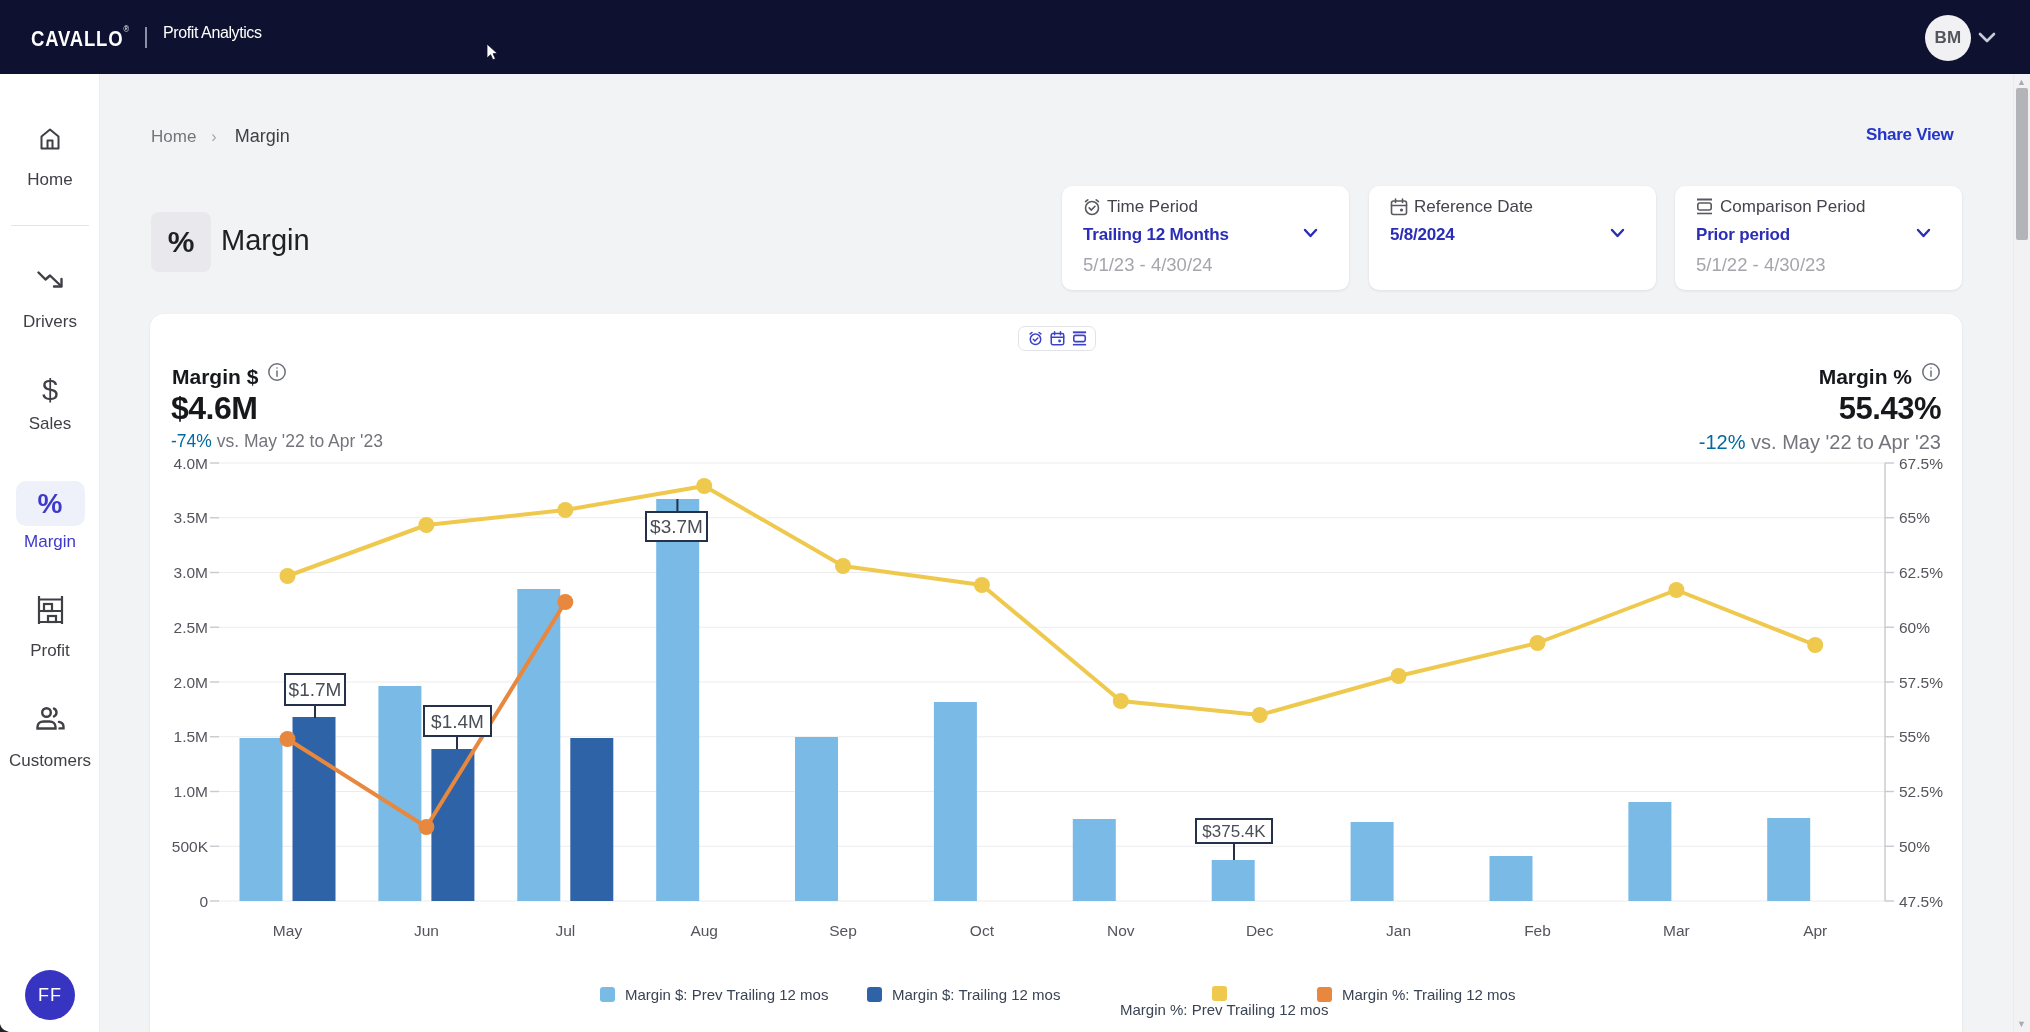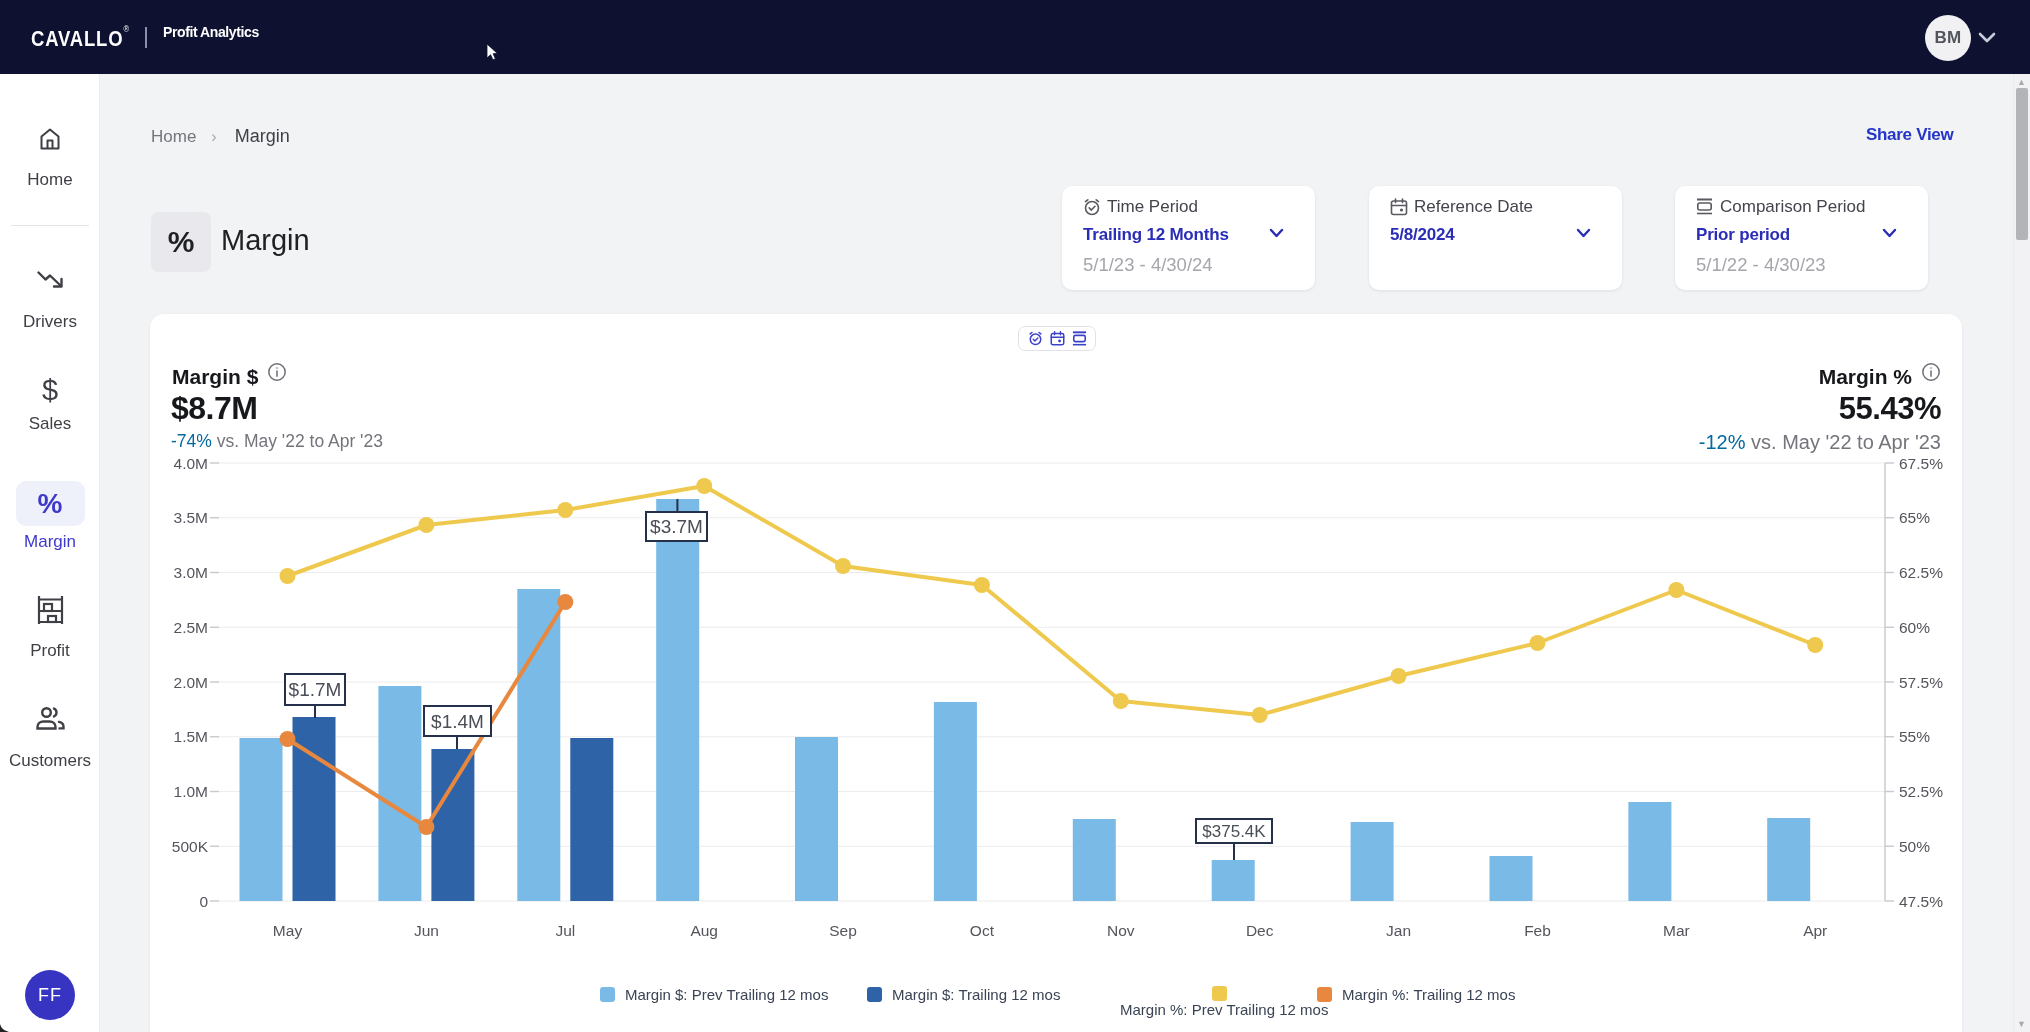--- a/index.html
+++ b/index.html
@@ -5,40 +5,40 @@
   * { margin:0; padding:0; box-sizing:border-box; }
   html,body { width:2030px; height:1032px; overflow:hidden; }
   body { font-family:"Liberation Sans", sans-serif; background:#f2f3f5; position:relative; }
   .abs { position:absolute; }
 
   
   .nav { position:absolute; left:0; top:0; width:2030px; height:74px; background:#0e1230; z-index:30; }
   .logo { position:absolute; left:31px; top:24px; color:#fff; font-size:22px; font-weight:700; letter-spacing:1px; transform:scaleX(0.84); transform-origin:left center; }
   .logo sup { font-size:9px; letter-spacing:0; font-weight:400; vertical-align:14px; }
   .nav-div { position:absolute; left:145px; top:27px; width:1.5px; height:21px; background:#8a90a8; }
-  .nav-title { position:absolute; left:163px; top:24px; color:#fff; font-size:14px; font-weight:700; letter-spacing:-0.4px; }
+  .nav-title { position:absolute; left:163px; top:24px; color:#fff; font-size:16px; font-weight:400; letter-spacing:-0.4px; }
   .bm { position:absolute; left:1925px; top:15px; width:46px; height:46px; border-radius:50%; background:#f1f1f3; color:#53555e; font-size:17px; font-weight:700; display:flex; align-items:center; justify-content:center; letter-spacing:0.2px; }
 
   
   .sidebar { position:absolute; left:0; top:74px; width:100px; height:958px; background:#fff; border-right:1px solid #ececef; z-index:20; }
   .side-item { position:absolute; left:0; width:100px; text-align:center; color:#3f3f46; }
   .side-item .lbl { font-size:17px; }
   .side-div { position:absolute; left:11px; top:151px; width:78px; height:1px; background:#e4e4e7; }
   .margin-pill { position:absolute; left:16px; top:407px; width:69px; height:45px; background:#eef0fa; border-radius:10px; }
 
   
   .crumbs { position:absolute; left:151px; top:126px; font-size:17px; color:#74747c; z-index:5; }
   .crumbs .sep { color:#a5a5ad; margin:0 18px 0 15px; font-size:16px; }
   .crumbs .cur { color:#3f3f46; font-size:18px; }
   .share { position:absolute; left:1866px; top:125px; font-size:17px; letter-spacing:-0.3px; font-weight:700; color:#2435c8; z-index:5; }
   .title-ic { position:absolute; left:151px; top:212px; width:60px; height:60px; background:#e9e9ed; border-radius:8px; color:#1f2024; font-size:30px; font-weight:700; display:flex; align-items:center; justify-content:center; z-index:5; }
   .title-tx { position:absolute; left:221px; top:224px; font-size:29px; color:#202124; z-index:5; }
 
   
-  .fcard { position:absolute; top:186px; width:253px; height:104px; background:#fff; border-radius:10px; box-shadow:0 1px 3px rgba(16,24,40,.09); z-index:5; }
+  .fcard { position:absolute; top:186px; width:287px; height:104px; background:#fff; border-radius:10px; box-shadow:0 1px 3px rgba(16,24,40,.09); z-index:5; }
   .fcard .lab { position:absolute; left:45px; top:11px; font-size:17px; color:#44444c; }
   .fcard .val { position:absolute; left:21px; top:39px; font-size:17px; font-weight:700; color:#2a2db6; letter-spacing:-0.2px; }
   .fcard .dat { position:absolute; left:21px; top:68px; font-size:18.5px; color:#a5a5ad; }
   .fcard svg.icn { position:absolute; left:21px; top:12px; }
   .fcard svg.chev { position:absolute; right:31px; top:42px; }
 
   
   .chart-card { position:absolute; left:150px; top:314px; width:1812px; height:760px; background:#fff; border-radius:14px; box-shadow:0 1px 3px rgba(16,24,40,.08); z-index:4; }
   .toolbar { position:absolute; left:1018px; top:326px; width:78px; height:25px; background:#fff; border:1px solid #e2e3e9; border-radius:7px; z-index:6; display:flex; align-items:center; justify-content:center; gap:7px; }
   .mh1 { position:absolute; left:172px; top:362px; font-size:21px; font-weight:700; color:#17181c; z-index:6; }
@@ -181,21 +181,21 @@
       <rect x="2" y="5" width="13" height="7" rx="1.8"></rect>
       <path d="M1 15.5 L16 15.5"></path>
     </svg>
 </div>
 
 <div class="mh1">Margin $<svg class="info" width="20" height="20" viewBox="0 0 20 20" fill="none" stroke="#6b6f76" stroke-width="1.5">
       <circle cx="10" cy="10" r="8.2"></circle>
       <path d="M10 9 L10 14.3" stroke-linecap="round"></path>
       <circle cx="10" cy="6" r="0.8" fill="#6b6f76" stroke="none"></circle>
     </svg></div>
-<div class="mv1">$8.7M</div>
+<div class="mv1">$4.6M</div>
 <div class="mc1"><span class="neg">-74%</span> vs. May '22 to Apr '23</div>
 
 <div class="mh2">Margin %<svg class="info" width="20" height="20" viewBox="0 0 20 20" fill="none" stroke="#6b6f76" stroke-width="1.5">
       <circle cx="10" cy="10" r="8.2"></circle>
       <path d="M10 9 L10 14.3" stroke-linecap="round"></path>
       <circle cx="10" cy="6" r="0.8" fill="#6b6f76" stroke="none"></circle>
     </svg></div>
 <div class="mv2">55.43%</div>
 <div class="mc2"><span class="neg">-12%</span> vs. May '22 to Apr '23</div>
 

